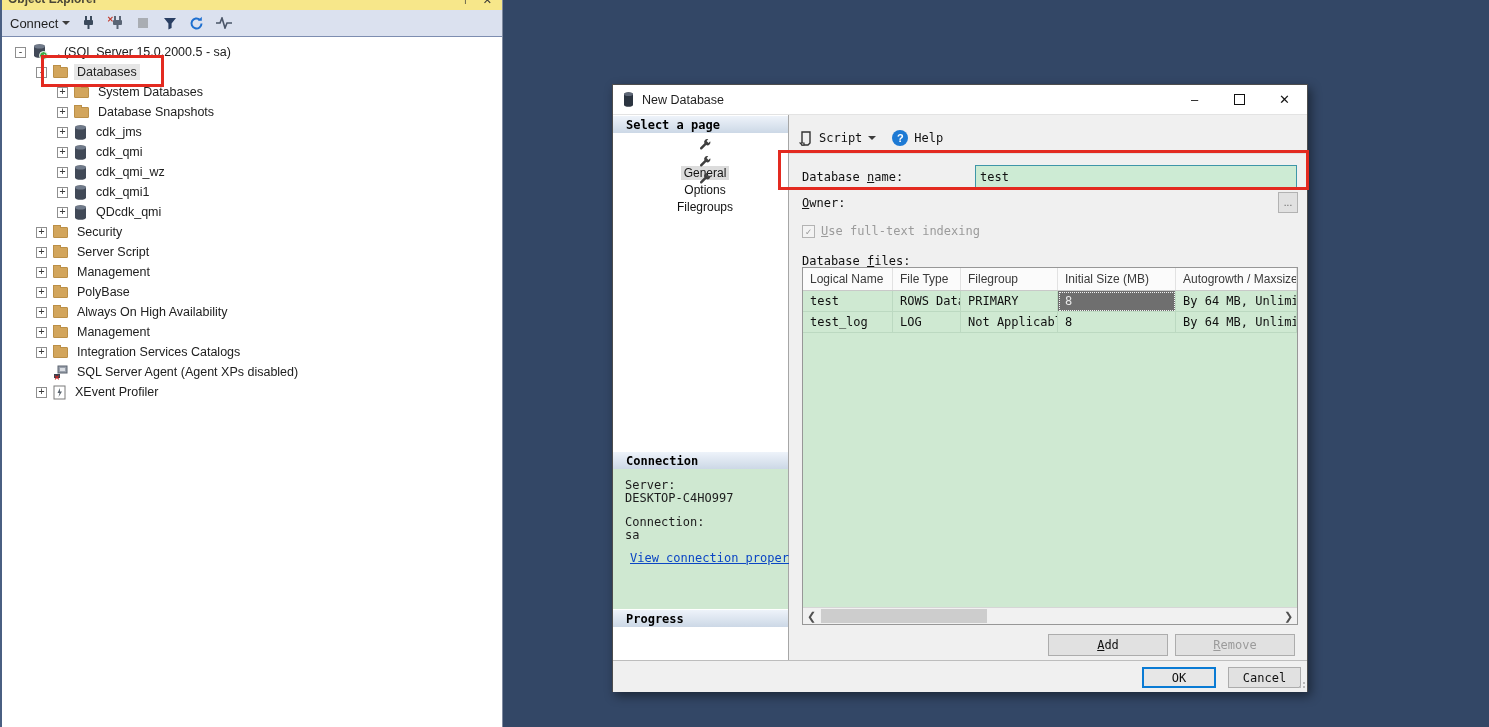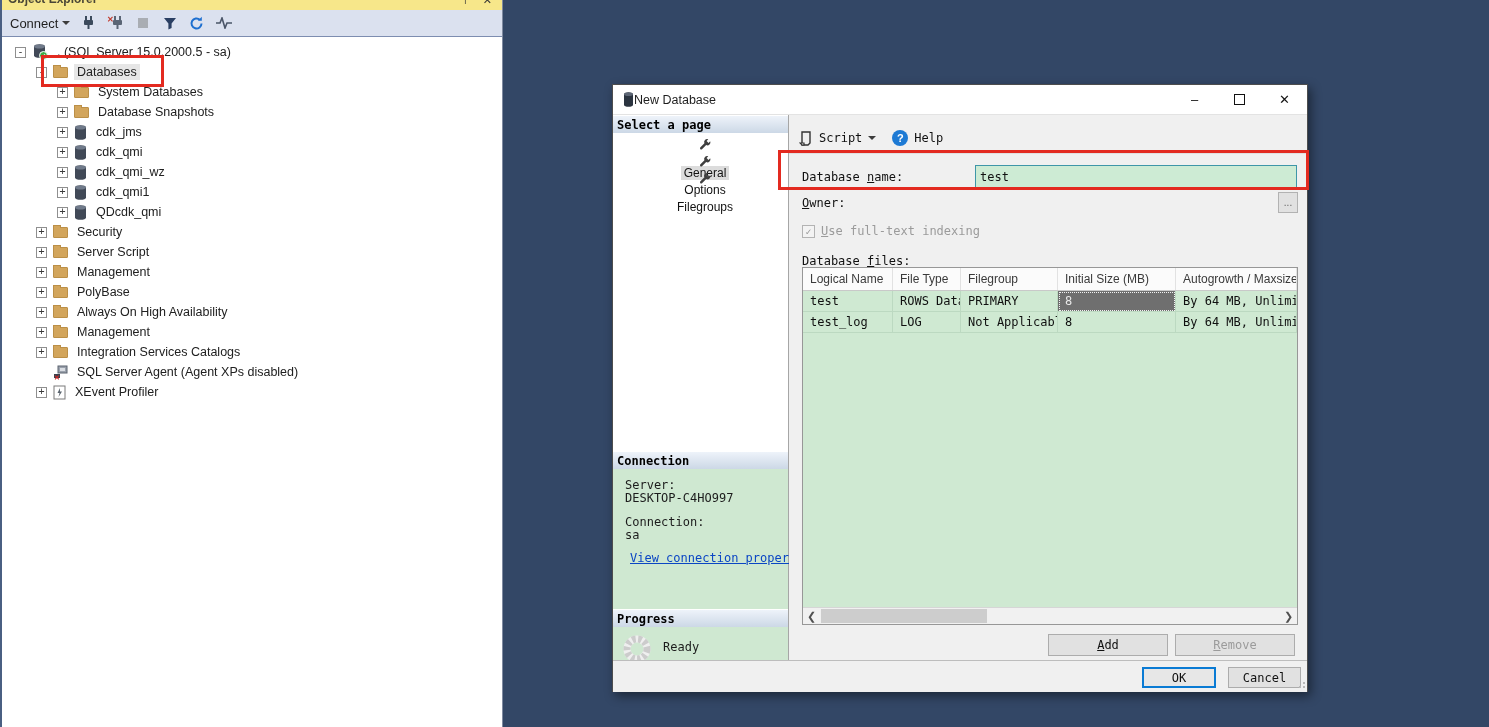--- a/index.html
+++ b/index.html
@@ -34,28 +34,28 @@
   .ic-folder{width:15px;height:11px;background:#d2a55c;border:1px solid #bb8f47;border-radius:1px;position:relative;display:inline-block;box-sizing:border-box;}
   .ic-folder::before{content:"";position:absolute;left:-1px;top:-3px;width:6px;height:2px;background:#d2a55c;border:1px solid #bb8f47;border-bottom:none;}
   
   .hlbox{position:absolute;border:3px solid #e32a20;z-index:60;pointer-events:none;}
   #hl-databases{left:41px;top:55px;width:117px;height:26px;}
   #hl-dbname{left:778px;top:150px;width:525px;height:34px;}
   
   .dlg{position:absolute;left:612px;top:84px;width:696px;height:608px;background:#f0f0f0;
     border:1px solid #4d4d4d;box-sizing:border-box;box-shadow:3px 4px 10px rgba(0,0,0,.45);}
   .dlg-titlebar{height:30px;background:#fff;display:flex;align-items:center;padding-left:10px;border-bottom:1px solid #e3e3e3;box-sizing:border-box;}
-  .dlg-title{font-size:12.5px;color:#1e1e1e;}
+  .dlg-title{font-size:12.5px;color:#1e1e1e;margin-left:8px;}
   .winbtns{margin-left:auto;display:flex;height:100%;}
   .winbtn{width:45px;height:100%;display:flex;align-items:center;justify-content:center;font-size:13px;color:#111;}
   .winbtn .maxbox{width:9px;height:9px;border:1px solid #111;display:inline-block;}
   .dlg-left{position:absolute;left:0;top:30px;width:176px;height:545px;background:#fff;border-right:1px solid #a6a6a6;box-sizing:border-box;}
   .sec-header{height:18px;background:linear-gradient(#eef3fa,#ccd8e6);border-top:1px solid #fff;
     font-family:"DejaVu Sans Mono",monospace;font-weight:bold;font-size:12px;color:#000;
-    display:flex;align-items:center;padding-left:4px;box-sizing:border-box;}
+    display:flex;align-items:center;padding-left:13px;box-sizing:border-box;}
   .pages{position:absolute;top:18px;left:0;right:0;height:287px;background:#fff;padding-top:5px;}
   .page-item{display:flex;align-items:center;gap:12px;height:17px;padding-left:9px;
     font-family:Liberation Sans, sans-serif;font-size:12px;color:#111;flex-direction:column;}
   .page-item .plabel{padding:0 3px;}
   .page-item.selected .plabel{background:#dcdcdc;}
   .conn-header{position:absolute;top:336px;left:0;right:0;}
   .conn-body{position:absolute;top:354px;left:0;right:0;height:140px;background:#cfe8d1;
     font-family:"DejaVu Sans Mono",monospace;font-size:12px;color:#1c1c1c;padding:10px 0 0 12px;box-sizing:border-box;}
   .conn-body .line{line-height:13px;}
   .conn-gap{height:11px;}
@@ -374,27 +374,20 @@
       <div class="conn-link-row">
         <svg width="13" height="13" viewBox="0 0 15 16">
             <path d="M5 1v4M10 1v4" stroke="#333" stroke-width="2"></path>
             <rect x="3" y="5" width="9" height="5" rx="1" fill="#333"></rect>
             <path d="M7.5 10v4" stroke="#333" stroke-width="2"></path>
           </svg>
         <span class="conn-link">View connection properti</span>
       </div>
     </div>
     <div class="sec-header prog-header">Progress</div>
-    <div class="prog-body">
-      <svg width="28" height="28" viewBox="0 0 28 28">
-        <circle cx="14" cy="14" r="10" fill="none" stroke="#efefef" stroke-width="7"></circle>
-        <circle cx="14" cy="14" r="10" fill="none" stroke="#cccccc" stroke-width="7" stroke-dasharray="3.5,2.5"></circle>
-      </svg>
-      <span class="ready">Ready</span>
-    </div>
   </div>
 
   <div class="dlg-right">
     <div class="script-bar">
       <svg width="14" height="15" viewBox="0 0 14 15">
           <path d="M3 1h8v11l-2 2H3z" fill="none" stroke="#333" stroke-width="1.4"></path>
           <path d="M1 12h4v2H3z" fill="#fff" stroke="#333" stroke-width="1.2"></path>
         </svg>
       <span>Script</span>
       <span class="caret"></span>

